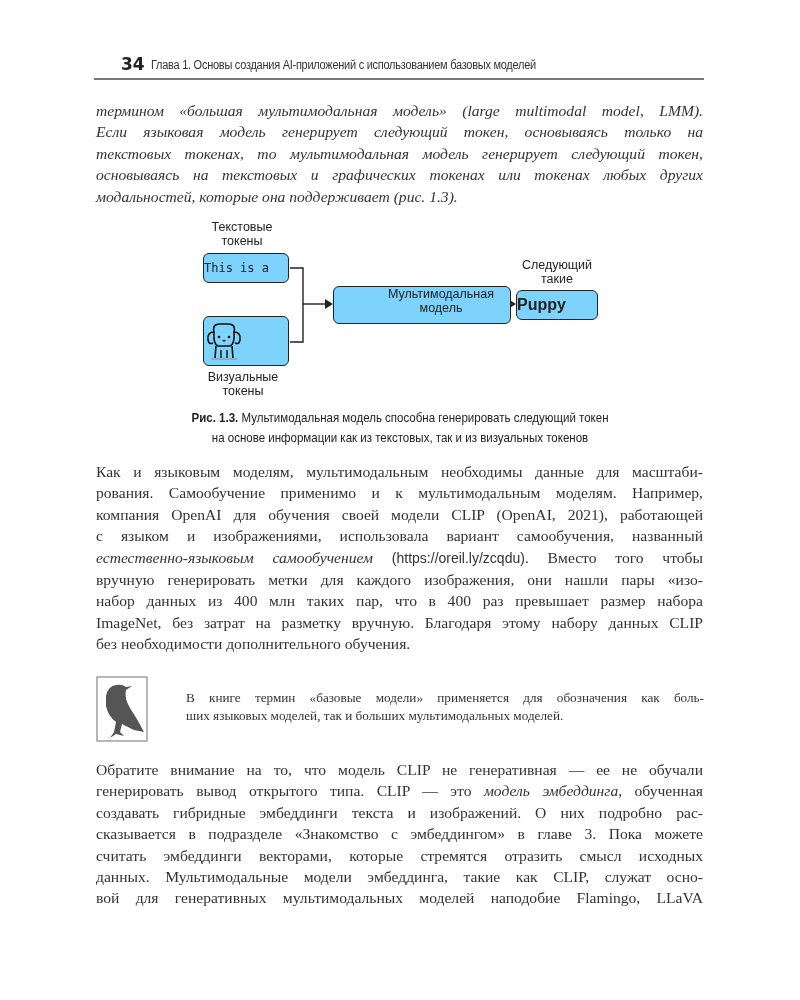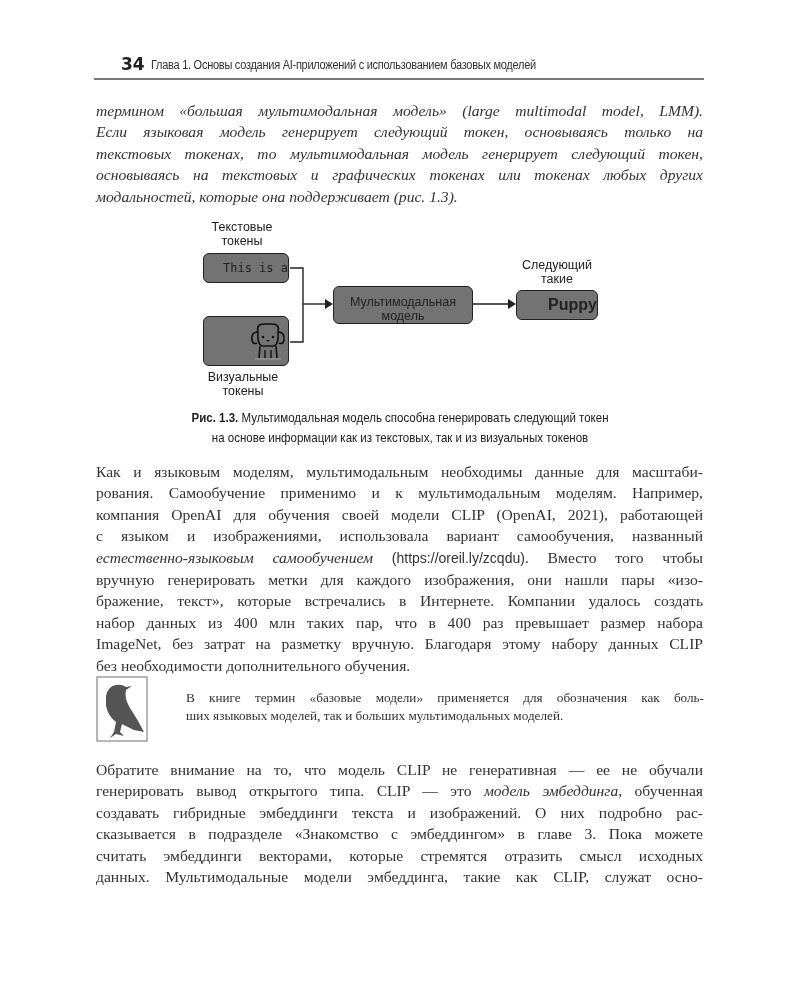--- a/index.html
+++ b/index.html
@@ -8,21 +8,21 @@
   .header { position:absolute; left:94px; top:50px; width:610px; height:30px; }
   .page-num { position:absolute; left:0; top:4px; font-family:"DejaVu Sans", sans-serif; font-weight:bold; font-size:17px; color:#222;margin-left:27px; }
   .running-head { position:absolute; left:57px; top:8px; font-family:"Liberation Sans", sans-serif; font-size:12.5px; color:#333; letter-spacing:-0.3px; transform:scaleX(0.88); transform-origin:left; white-space:nowrap; }
   .header-rule { position:absolute; left:0; top:28px; width:610px; height:2px; background:#777; }
   .para { position:absolute; left:96px; width:607px; font-size:15.6px; line-height:21.4px; text-align:justify; color:#333; }
   .para .line { display:block; text-align:justify; text-align-last:justify; white-space:nowrap; }
   .para .line.last { text-align-last:left; }
   .sans-link { font-family:"Liberation Sans", sans-serif; font-size:14px; }
   .figure { position:absolute; left:195px; top:212px; width:420px; height:185px; font-family:"Liberation Sans", sans-serif; color:#222; }
   .flabel { position:absolute; font-size:12.5px; text-align:center; line-height:14px; }
-  .fbox { position:absolute; border:1.6px solid #222; border-radius:6px; background:#737373; display:flex; align-items:center; justify-content:flex-end; text-align:center; font-size:12.5px; line-height:14px; }
+  .fbox { position:absolute; border:1.6px solid #222; border-radius:6px; background:#7dd3fc; display:flex; align-items:center; justify-content:flex-start; text-align:center; font-size:12.5px; line-height:14px; }
   .mono { font-family:"DejaVu Sans Mono", monospace; font-size:12px; }
   .caption { position:absolute; left:100px; top:408px; width:600px; text-align:center; font-family:"Liberation Sans", sans-serif; font-size:12.8px; line-height:20px; color:#222; transform:scaleX(0.9); }
   .caption b { font-weight:bold; }
   .note-icon { position:absolute; left:96px; top:676px; width:54px; height:68px; }
   .note-text { position:absolute; left:186px; top:689px; width:518px; font-size:13.2px; line-height:18px; color:#333; }
   .note-text .line { display:block; white-space:nowrap; text-align:justify; text-align-last:justify;font-family:Liberation Serif, serif; }
   .note-text .line.last { text-align-last:left; }
 </style>
 </head>
 <body>
@@ -70,21 +70,21 @@
       <path d="M12 26 L11 38 M28 26 L29 38" stroke="#111" stroke-width="1.6" fill="none"></path>
       <path d="M17 30 L17 38 M23 30 L23 38" stroke="#111" stroke-width="1.4" fill="none"></path>
       <line x1="7" y1="39" x2="33" y2="39" stroke="#999" stroke-width="1.2"></line>
     </svg>
   </div>
   <div class="flabel" style="left:0px;top:158px;width:96px;">
     <div>Визуальные</div>
     <div>токены</div>
   </div>
 
-  <div class="fbox" style="left:138px;top:74px;width:138px;height:36px;flex-direction:column;">
+  <div class="fbox" style="left:138px;top:74px;width:138px;height:36px;flex-direction:column;padding-left:38px;">
     <div>Мультимодальная</div>
     <div>модель</div>
   </div>
 
   <div class="flabel" style="left:312px;top:46px;width:100px;">
     <div>Следующий</div>
     <div>такие</div>
   </div>
   <div class="fbox" style="left:321px;top:78px;width:80px;height:28px;font-weight:bold;font-size:16px;">
     <span>Puppy</span>
@@ -99,21 +99,20 @@
   <div>на основе информации как из текстовых, так и из визуальных токенов</div>
 </div>
 
 <div class="para" style="top:461px;">
   <span class="line">Как и языковым моделям, мультимодальным необходимы данные для масштаби-</span>
   <span class="line">рования. Самообучение применимо и к мультимодальным моделям. Например,</span>
   <span class="line">компания OpenAI для обучения своей модели CLIP (OpenAI, 2021), работающей</span>
   <span class="line">с языком и изображениями, использовала вариант самообучения, названный</span>
   <span class="line"><i>естественно-языковым самообучением</i> <span class="sans-link">(https://oreil.ly/zcqdu)</span><span>. Вместо того чтобы</span></span>
   <span class="line">вручную генерировать метки для каждого изображения, они нашли пары «изо-</span>
-  <span class="line">бражение, текст», которые встречались в Интернете. Компании удалось создать</span>
   <span class="line">набор данных из 400 млн таких пар, что в 400 раз превышает размер набора</span>
   <span class="line">ImageNet, без затрат на разметку вручную. Благодаря этому набору данных CLIP</span>
   <span class="line last">без необходимости дополнительного обучения.</span>
 </div>
 
 <div class="note-icon">
   <svg width="54" height="68" viewBox="0 0 54 68">
     <rect x="1" y="1" width="50" height="64" fill="#fff" stroke="#888" stroke-width="1.2"></rect>
     <path d="M10 20 Q12 10 20 9 Q26 8 30 11 L36 10 L30 14 Q28 22 34 32 Q42 44 48 56 L38 54 Q30 50 26 48 L24 56 L28 60 L20 58 L14 62 L18 56 L20 46 Q12 40 10 30 Z" fill="#555"></path>
   </svg>
@@ -123,13 +122,14 @@
   <span class="line last">ших языковых моделей, так и больших мультимодальных моделей.</span>
 </div>
 
 <div class="para" style="top:759px;">
   <span class="line">Обратите внимание на то, что модель CLIP не генеративная — ее не обучали</span>
   <span class="line"><span>генерировать вывод открытого типа. CLIP — это </span><i>модель эмбеддинга</i><span>, обученная</span></span>
   <span class="line">создавать гибридные эмбеддинги текста и изображений. О них подробно рас-</span>
   <span class="line">сказывается в подразделе «Знакомство с эмбеддингом» в главе 3. Пока можете</span>
   <span class="line">считать эмбеддинги векторами, которые стремятся отразить смысл исходных</span>
   <span class="line">данных. Мультимодальные модели эмбеддинга, такие как CLIP, служат осно-</span>
+  <span class="line">вой для генеративных мультимодальных моделей наподобие Flamingo, LLaVA</span>
 </div>
 
 </body></html>

